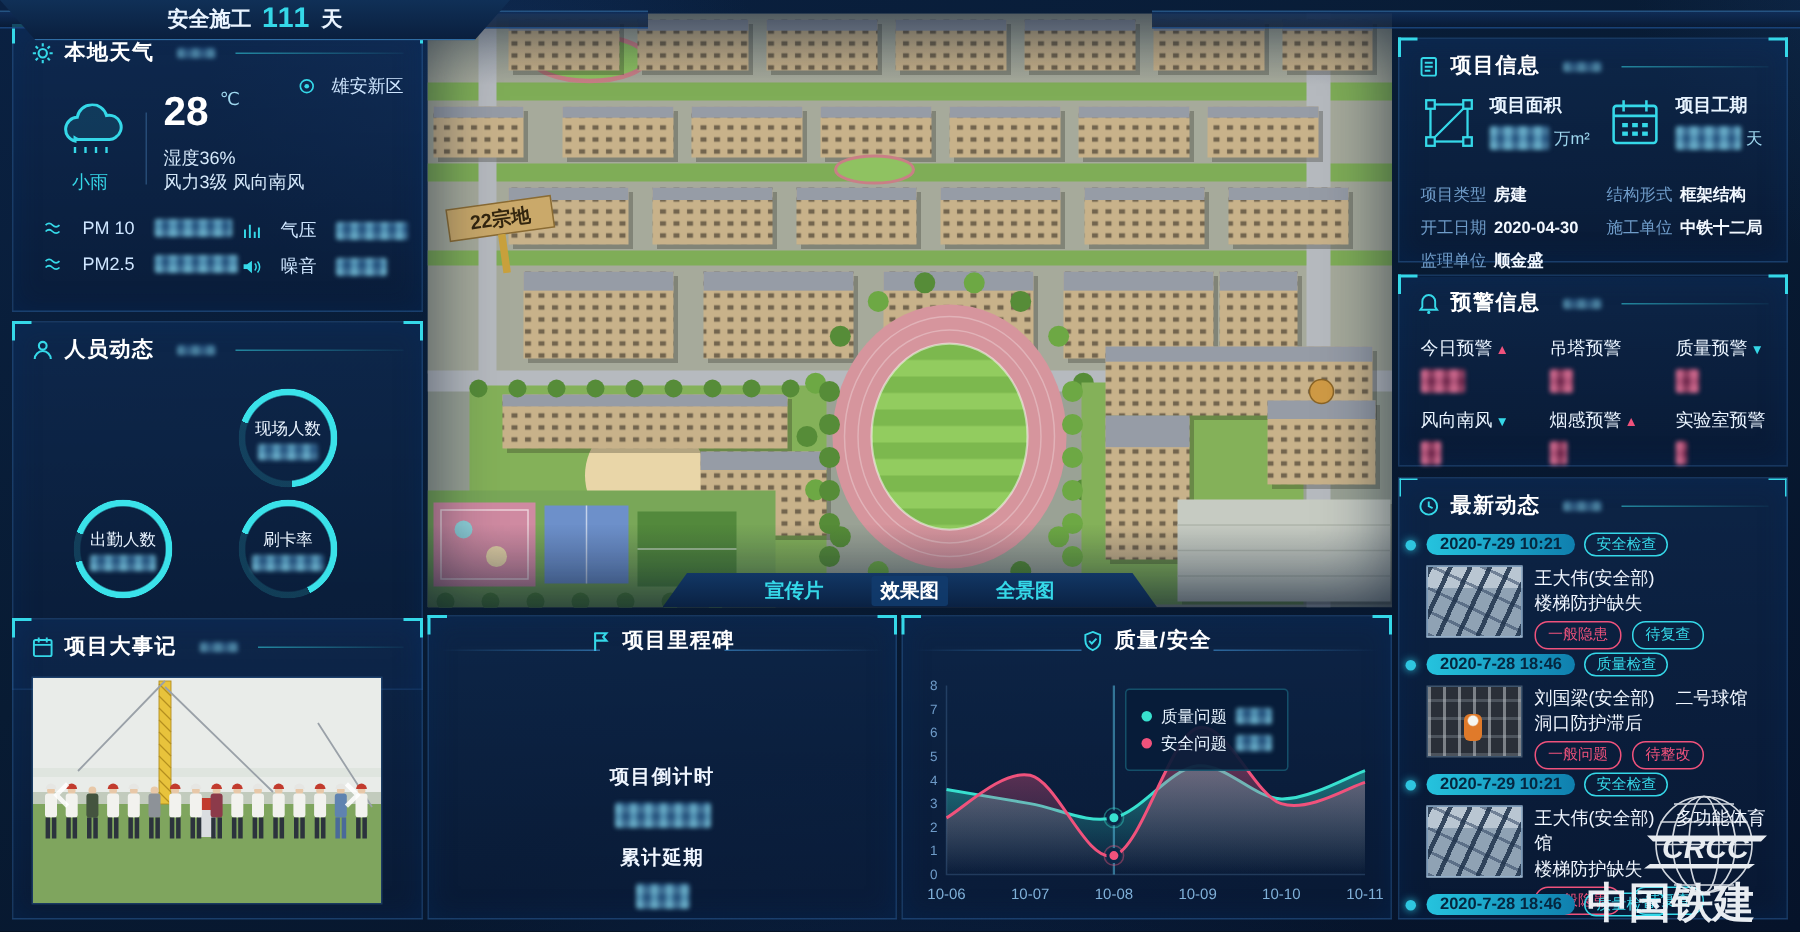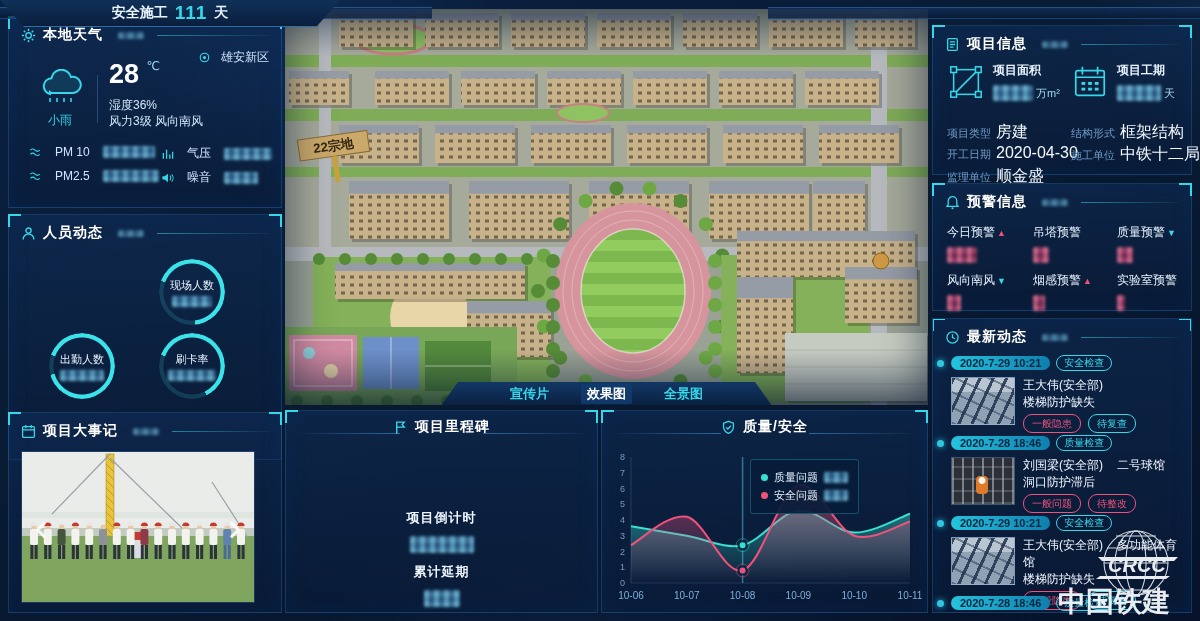--- a/index.html
+++ b/index.html
@@ -85,21 +85,21 @@
   .tooltip{position:absolute;left:148px;top:48px;background:rgba(8,28,56,.92);
     border:1px solid rgba(53,216,232,.28);border-radius:3px;padding:7px 10px;z-index:5;}
   .tooltip .trow{display:flex;align-items:center;gap:6px;font-size:11px;color:#e8f4ff;margin:3px 0;}
   .tooltip .dot{width:7px;height:7px;border-radius:50%;display:inline-block;}
   
   .pi-stat{position:absolute;display:flex;align-items:center;gap:8px;}
   .pi-stat .lab{font-size:12px;color:#e8f4ff;font-weight:bold;}
   .pi-stat .unit{font-size:11px;color:#9fd8ef;margin-left:3px;}
   .fld{position:absolute;font-size:11px;white-space:nowrap;}
   .fld .fl{color:#6f9cc9;}
-  .fld .fv{color:#f2f8ff;font-weight:normal;margin-left:5px;font-size:16px;}
+  .fld .fv{color:#f2f8ff;font-weight:bold;margin-left:5px;font-size:11px;}
   .al-cell{position:absolute;width:82px;}
   .al-cell .al{font-size:12px;color:#eaf4ff;white-space:nowrap;}
   .al-cell .ar{font-size:9px;margin-left:2px;}
   .pink{color:#f0527c;} .cyan{color:#35d8e8;}
   
   .nitem{position:absolute;left:10px;width:244px;cursor:pointer;}
   .ndot{position:absolute;left:-6px;top:5px;width:7px;height:7px;border-radius:50%;background:#2ec6e0;box-shadow:0 0 6px #2ec6e0;}
   .nrow1{display:flex;align-items:center;gap:6px;margin-left:8px;}
   .npill-date{background:linear-gradient(90deg,#25c3de,#0f7fae);color:#05263f;font-weight:bold;
     font-size:11px;padding:1px 9px;border-radius:9px;white-space:nowrap;}

